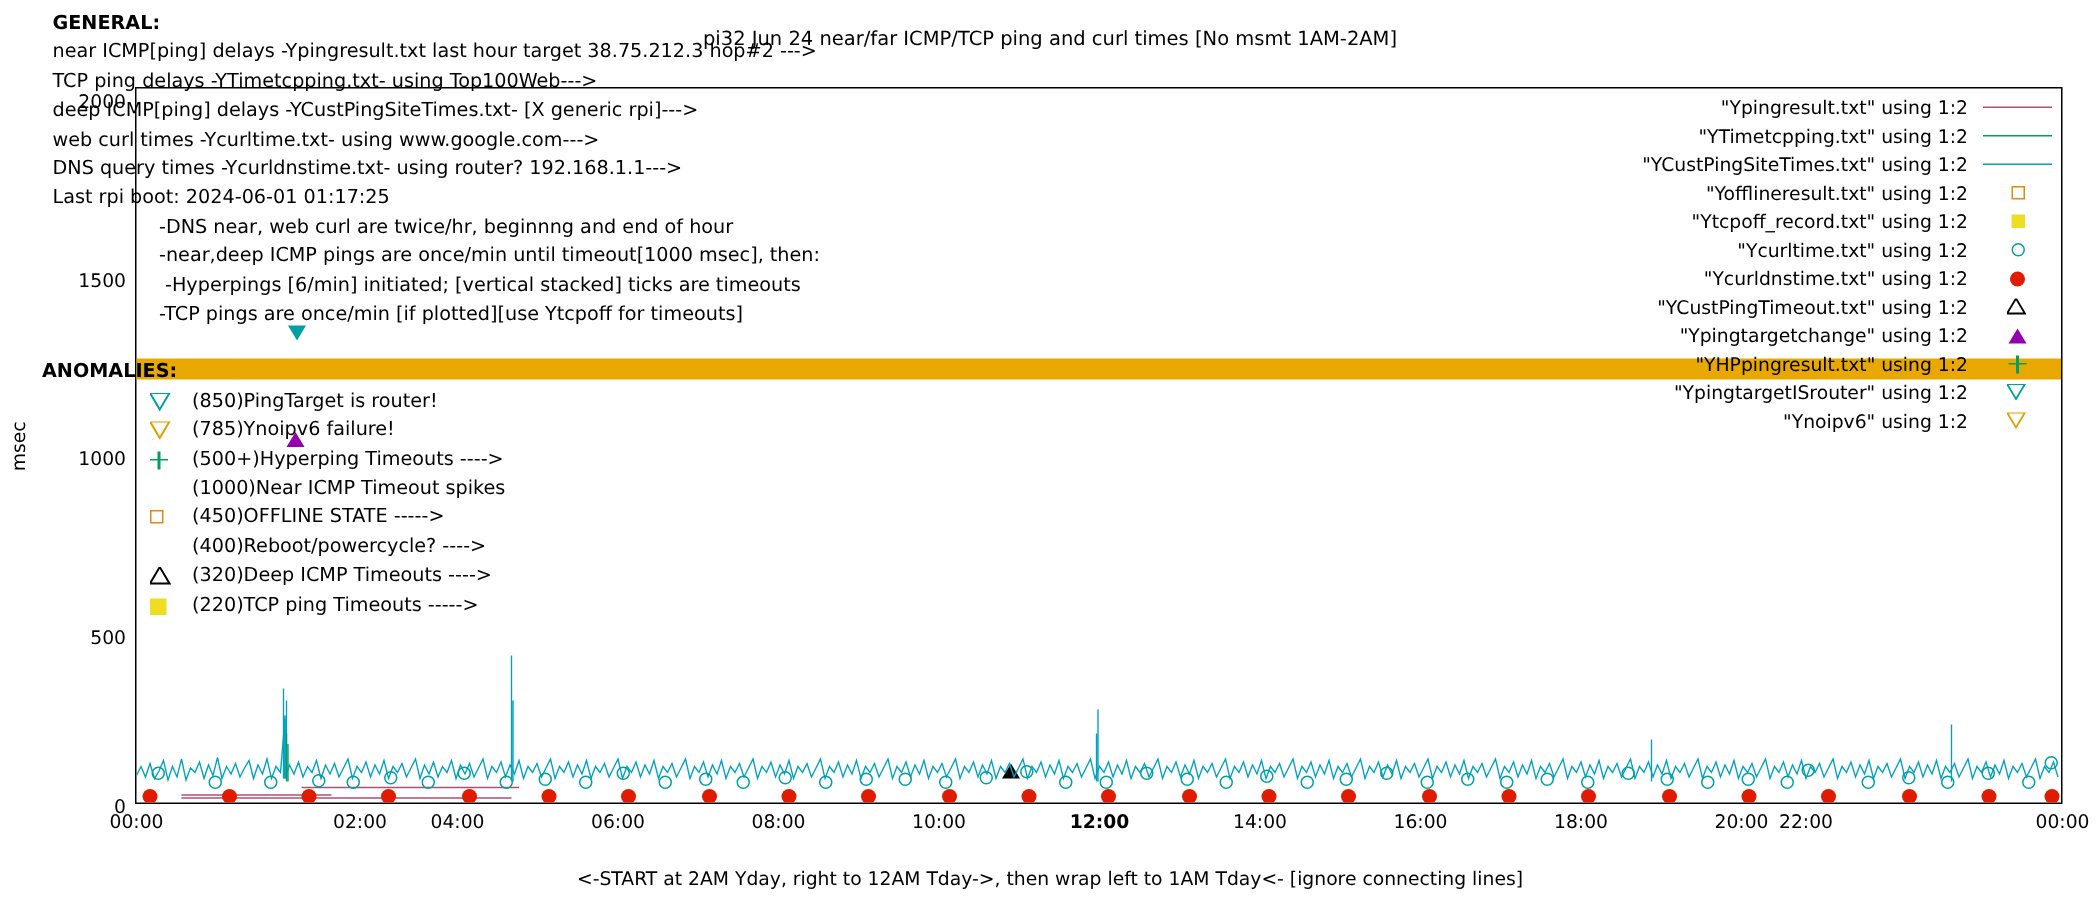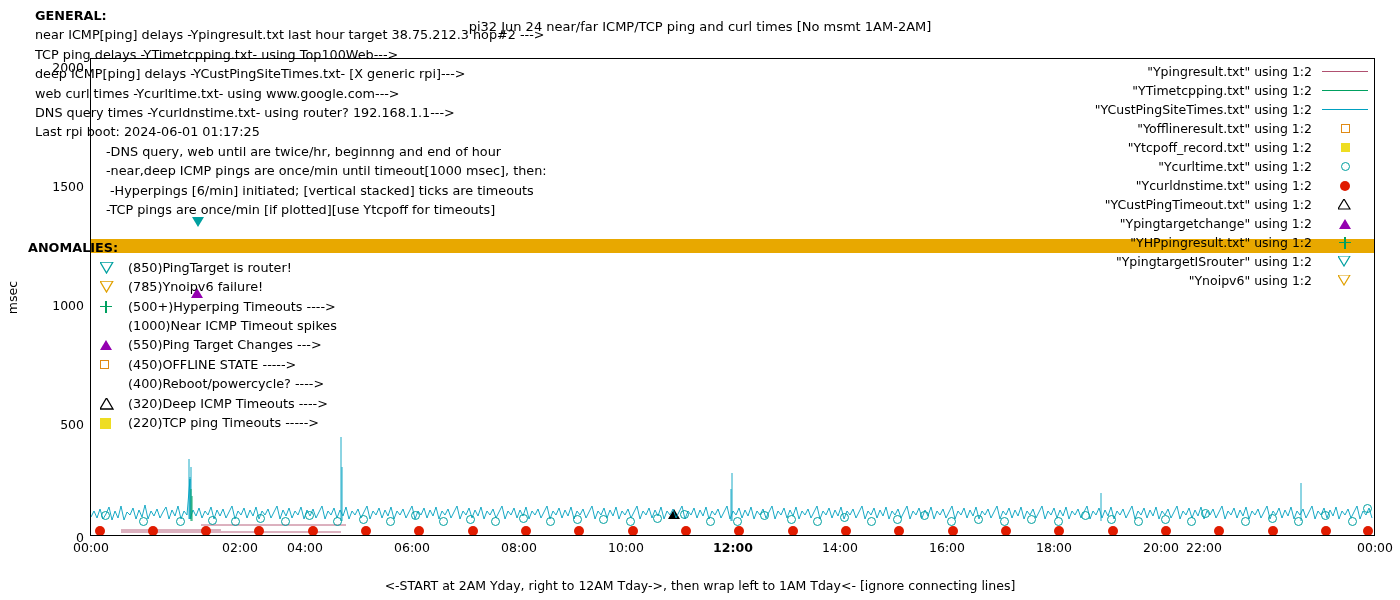--- a/index.html
+++ b/index.html
@@ -323,21 +323,21 @@
 </div>
 
 <div id="annot">
   <div class="hdr ind1">GENERAL:</div>
   <div class="ind1">near ICMP[ping] delays -Ypingresult.txt last hour target 38.75.212.3 hop#2 ---&gt;</div>
   <div class="ind1">TCP ping delays -YTimetcpping.txt- using Top100Web---&gt;</div>
   <div class="ind1">deep ICMP[ping] delays -YCustPingSiteTimes.txt- [X generic rpi]---&gt;</div>
   <div class="ind1">web curl times -Ycurltime.txt- using www.google.com---&gt;</div>
   <div class="ind1">DNS query times -Ycurldnstime.txt- using router? 192.168.1.1---&gt;</div>
   <div class="ind1">Last rpi boot: 2024-06-01 01:17:25</div>
-  <div class="ind2">-DNS query, web until are twice/hr, beginnng and end of hour</div>
+  <div class="ind2">-DNS near, web curl are twice/hr, beginnng and end of hour</div>
   <div class="ind2">-near,deep ICMP pings are once/min until timeout[1000 msec], then:</div>
   <div class="ind3">-Hyperpings [6/min] initiated; [vertical stacked] ticks are timeouts</div>
   <div class="ind2">-TCP pings are once/min [if plotted][use Ytcpoff for timeouts]</div>
   <div class="gap"></div>
   <div class="hdr">ANOMALIES:</div>
 
   <div class="anom-row">
     <span class="anom-sym">
       <svg width="14" height="12" style="margin-top:4px;">
           <polygon points="0,0 13,0 6.5,11" fill="none" stroke="#00a0a0" stroke-width="1.3"></polygon>
@@ -357,26 +357,20 @@
     <span class="anom-sym">
       <i class="plus" style="display:block;margin-top:4px;"></i>
     </span>
     <span>(500+)Hyperping Timeouts ----&gt;</span>
   </div>
   <div class="anom-row">
     <span>(1000)Near ICMP Timeout spikes</span>
   </div>
   <div class="anom-row">
     <span class="anom-sym">
-      <i class="tri-up-fill" style="display:block;margin-top:5px;"></i>
-    </span>
-    <span>(550)Ping Target Changes ---&gt;</span>
-  </div>
-  <div class="anom-row">
-    <span class="anom-sym">
       <i class="sq-open" style="display:block;margin-top:5px;"></i>
     </span>
     <span>(450)OFFLINE STATE -----&gt;</span>
   </div>
   <div class="anom-row">
     <span>(400)Reboot/powercycle? ----&gt;</span>
   </div>
   <div class="anom-row">
     <span class="anom-sym">
       <svg width="14" height="12" style="margin-top:4px;">

